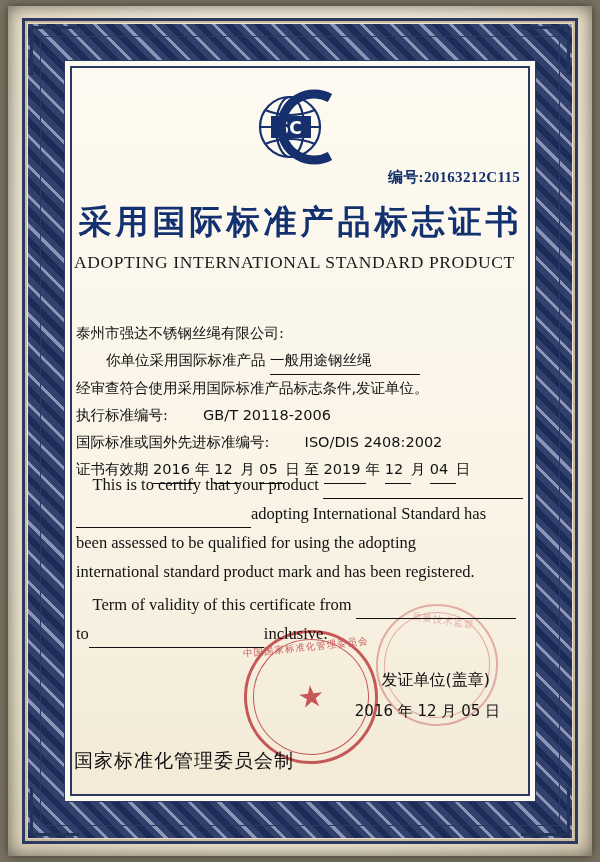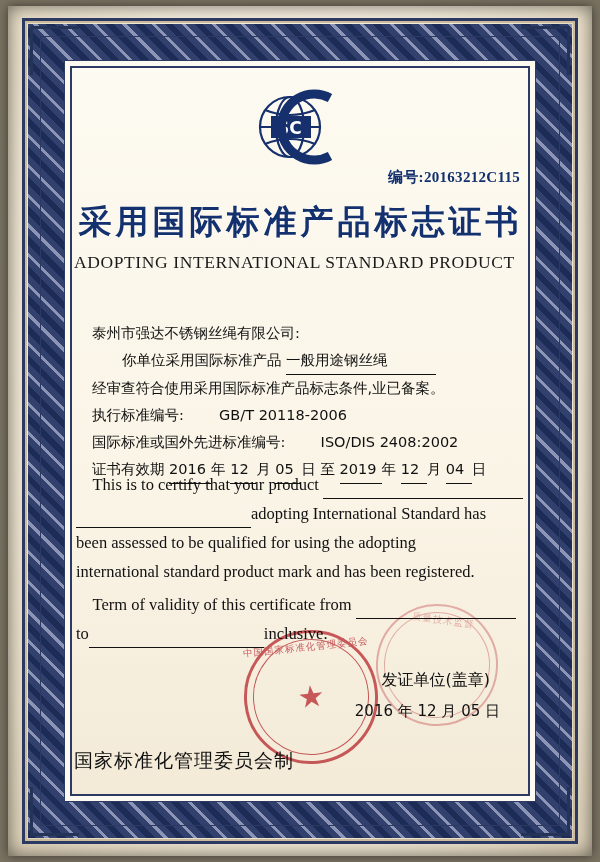--- a/index.html
+++ b/index.html
@@ -78,21 +78,21 @@
   .title-en1{
     position:absolute;left:0;right:0;top:182px;text-align:left;
     font-size:17.5px;color:#1a1a1a;letter-spacing:.6px;
   }
   .title-en2{
     position:absolute;left:0;right:0;top:210px;text-align:center;
     font-size:17.5px;color:#1a1a1a;letter-spacing:.6px;
   }
 
   .body-cn{
-    position:absolute;left:18px;right:2px;top:250px;
+    position:absolute;left:2px;right:2px;top:250px;
     font-family:"DejaVu Sans", sans-serif;
     font-size:14.5px;color:#111;line-height:27px;
   }
   .row{white-space:nowrap;}
   .indent{padding-left:30px;}
   .ul{display:inline-block;border-bottom:1px solid #111;text-align:left;}
   .ul.w150{min-width:150px;}
   .ul.w42{min-width:42px;}
   .ul.w26{min-width:26px;}
   .gap{display:inline-block;width:26px;}
@@ -185,21 +185,21 @@
 
       <div class="title-cn">采用国际标准产品标志证书</div>
       <div class="title-en1">ADOPTING INTERNATIONAL STANDARD PRODUCT</div>
 
       <div class="body-cn">
         <div class="row">泰州市强达不锈钢丝绳有限公司:</div>
         <div class="row indent">
           <span>你单位采用国际标准产品</span>
           <span class="ul w150">一般用途钢丝绳</span>
         </div>
-        <div class="row">经审查符合使用采用国际标准产品标志条件,业已备案。</div>
+        <div class="row">经审查符合使用采用国际标准产品标志条件,发证单位。</div>
         <div class="row">
           <span>执行标准编号:</span>
           <span class="gap"></span>
           <span>GB/T 20118-2006</span>
         </div>
         <div class="row">
           <span>国际标准或国外先进标准编号:</span>
           <span class="gap"></span>
           <span>ISO/DIS 2408:2002</span>
         </div>

